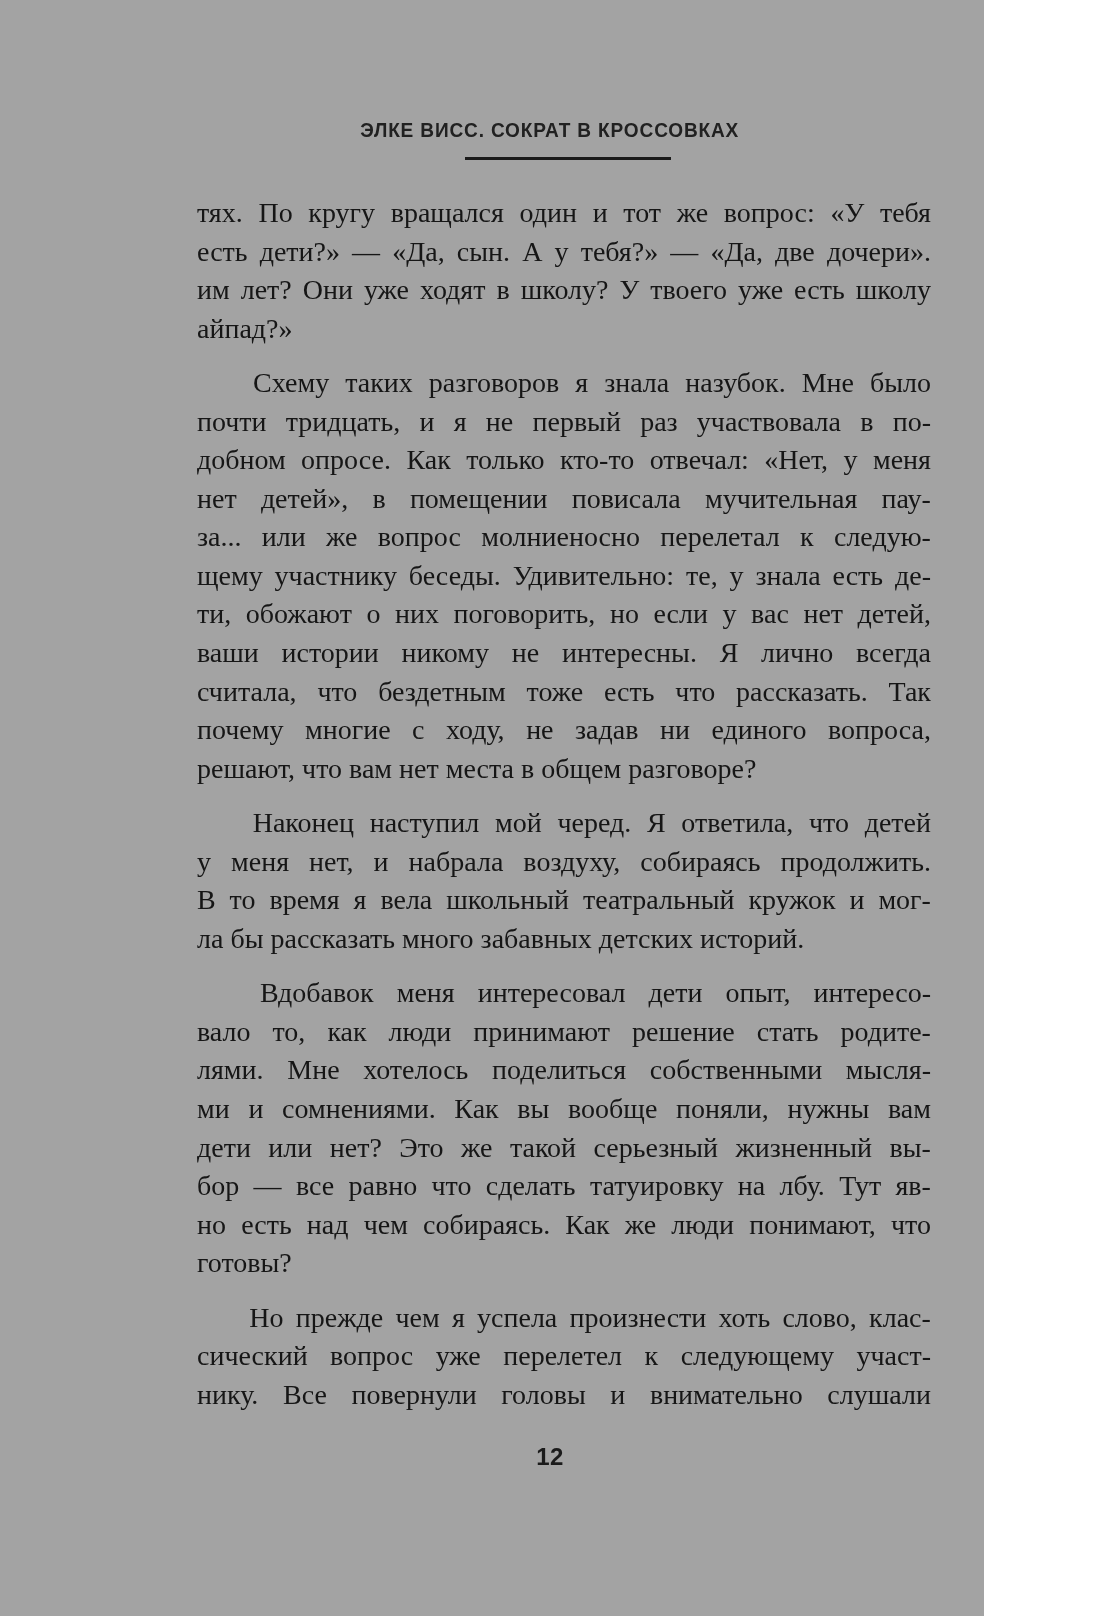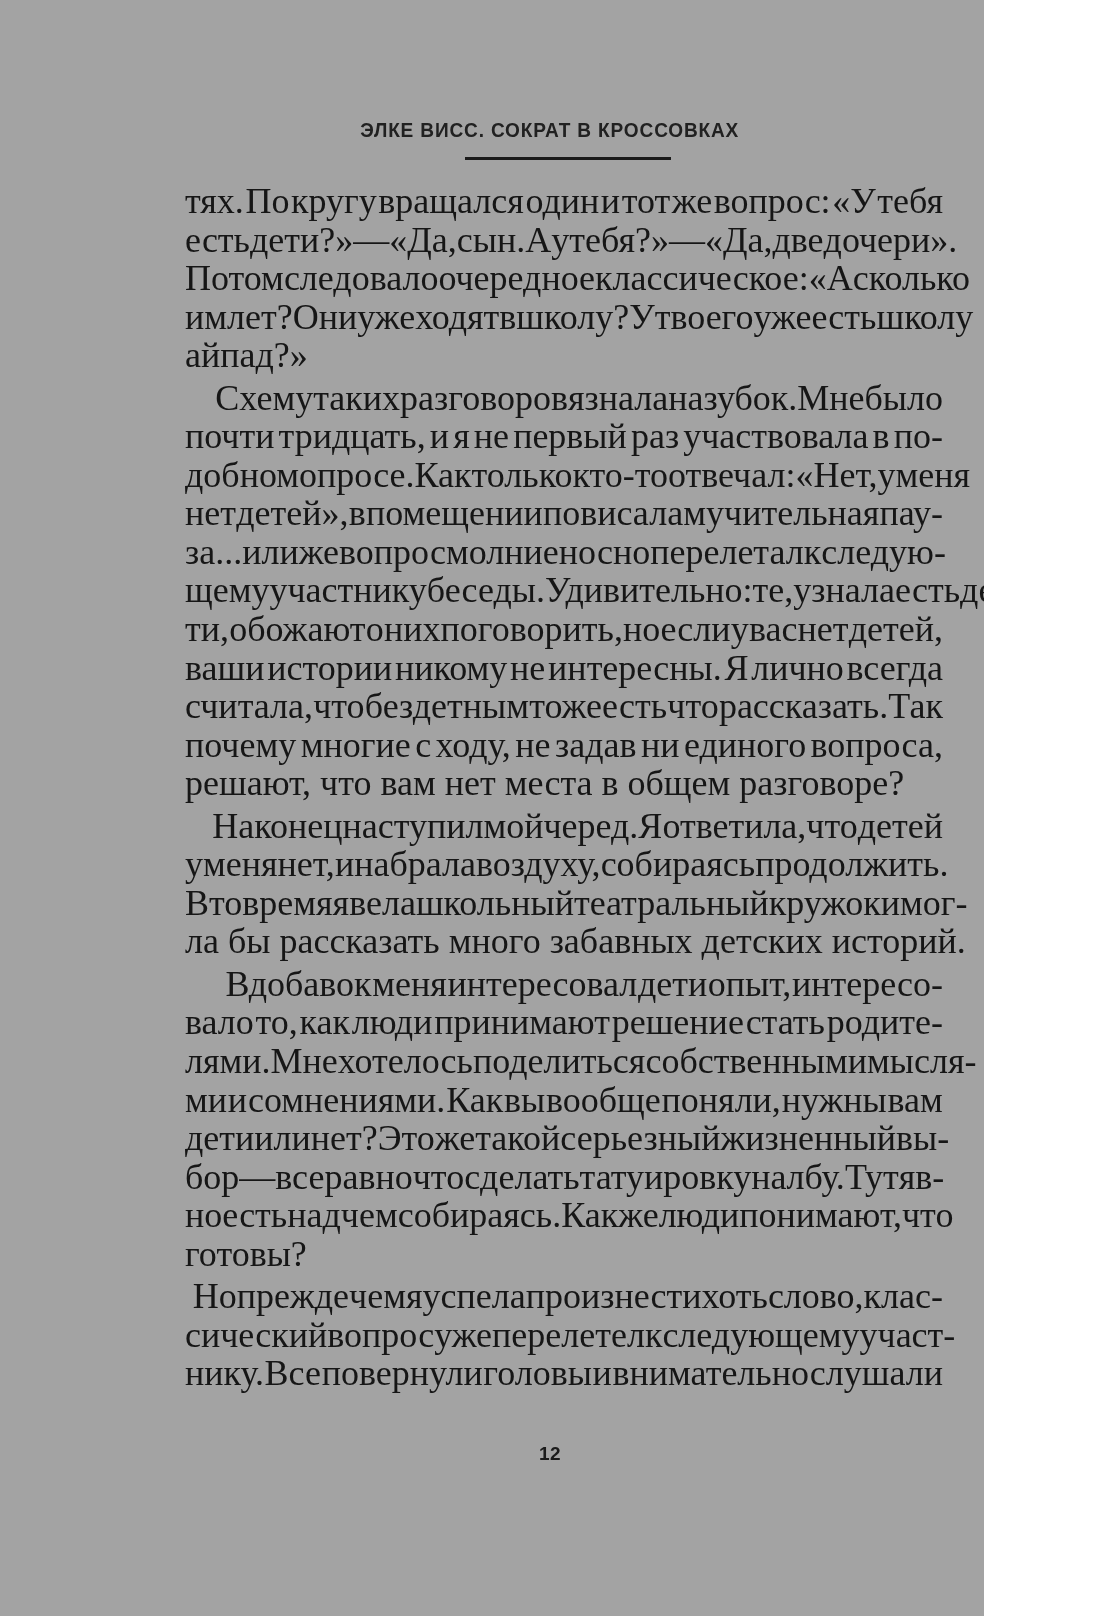--- a/index.html
+++ b/index.html
@@ -50,22 +50,22 @@
 
   
   .textblock {
     position: absolute;
     top: 178px;
     left: 181px;
     width: 766px;
   }
 
   .para {
-    margin: 4px;
-    font-size: 36px;
+    margin: 16px;
+    font-size: 28px;
     line-height: 38.55px;
     text-align: justify;
     text-align-last: left;
     color: #161616;
     -webkit-font-smoothing: antialiased;
   }
 
   
   .line {
     display: block;
@@ -89,41 +89,40 @@
     position: absolute;
     top: 1443px;
     left: 0;
     width: 1100px;
     text-align: center;
   }
 
   .folio-num {
     font-family: "Liberation Sans", "DejaVu Sans", sans-serif;
     font-weight: bold;
-    font-size: 19px;
+    font-size: 24px;
     color: #1b1b1b;
     letter-spacing: 0.5px;
   }
 </style>
 </head>
 <body>
 
 <div class="page">
 
   <div class="running-head">
     <span class="running-head-text">ЭЛКЕ ВИСС. СОКРАТ В КРОССОВКАХ</span>
   </div>
 
   <div class="head-rule"></div>
 
   <div class="textblock">
       <p class="para">
         <span class="line j"><span>тях.</span><span>По</span><span>кругу</span><span>вращался</span><span>один</span><span>и</span><span>тот</span><span>же</span><span>вопрос:</span><span>«У</span><span>тебя</span></span>
         <span class="line j"><span>есть</span><span>дети?»</span><span>—</span><span>«Да,</span><span>сын.</span><span>А</span><span>у</span><span>тебя?»</span><span>—</span><span>«Да,</span><span>две</span><span>дочери».</span></span>
-        <span class="line j"><span>Потом</span><span>следовало</span><span>очередное</span><span>классическое:</span><span>«А</span><span>сколько</span></span>
         <span class="line j"><span>им</span><span>лет?</span><span>Они</span><span>уже</span><span>ходят</span><span>в</span><span>школу?</span><span>У</span><span>твоего</span><span>уже</span><span>есть</span><span>школу</span></span>
         <span class="line">айпад?»</span>
       </p>
       <p class="para">
         <span class="line j"><span class="indent"></span><span>Схему</span><span>таких</span><span>разговоров</span><span>я</span><span>знала</span><span>назубок.</span><span>Мне</span><span>было</span></span>
         <span class="line j"><span>почти</span><span>тридцать,</span><span>и</span><span>я</span><span>не</span><span>первый</span><span>раз</span><span>участвовала</span><span>в</span><span>по-</span></span>
         <span class="line j"><span>добном</span><span>опросе.</span><span>Как</span><span>только</span><span>кто-то</span><span>отвечал:</span><span>«Нет,</span><span>у</span><span>меня</span></span>
         <span class="line j"><span>нет</span><span>детей»,</span><span>в</span><span>помещении</span><span>повисала</span><span>мучительная</span><span>пау-</span></span>
         <span class="line j"><span>за...</span><span>или</span><span>же</span><span>вопрос</span><span>молниеносно</span><span>перелетал</span><span>к</span><span>следую-</span></span>
         <span class="line j"><span>щему</span><span>участнику</span><span>беседы.</span><span>Удивительно:</span><span>те,</span><span>у</span><span>знала</span><span>есть</span><span>де-</span></span>

